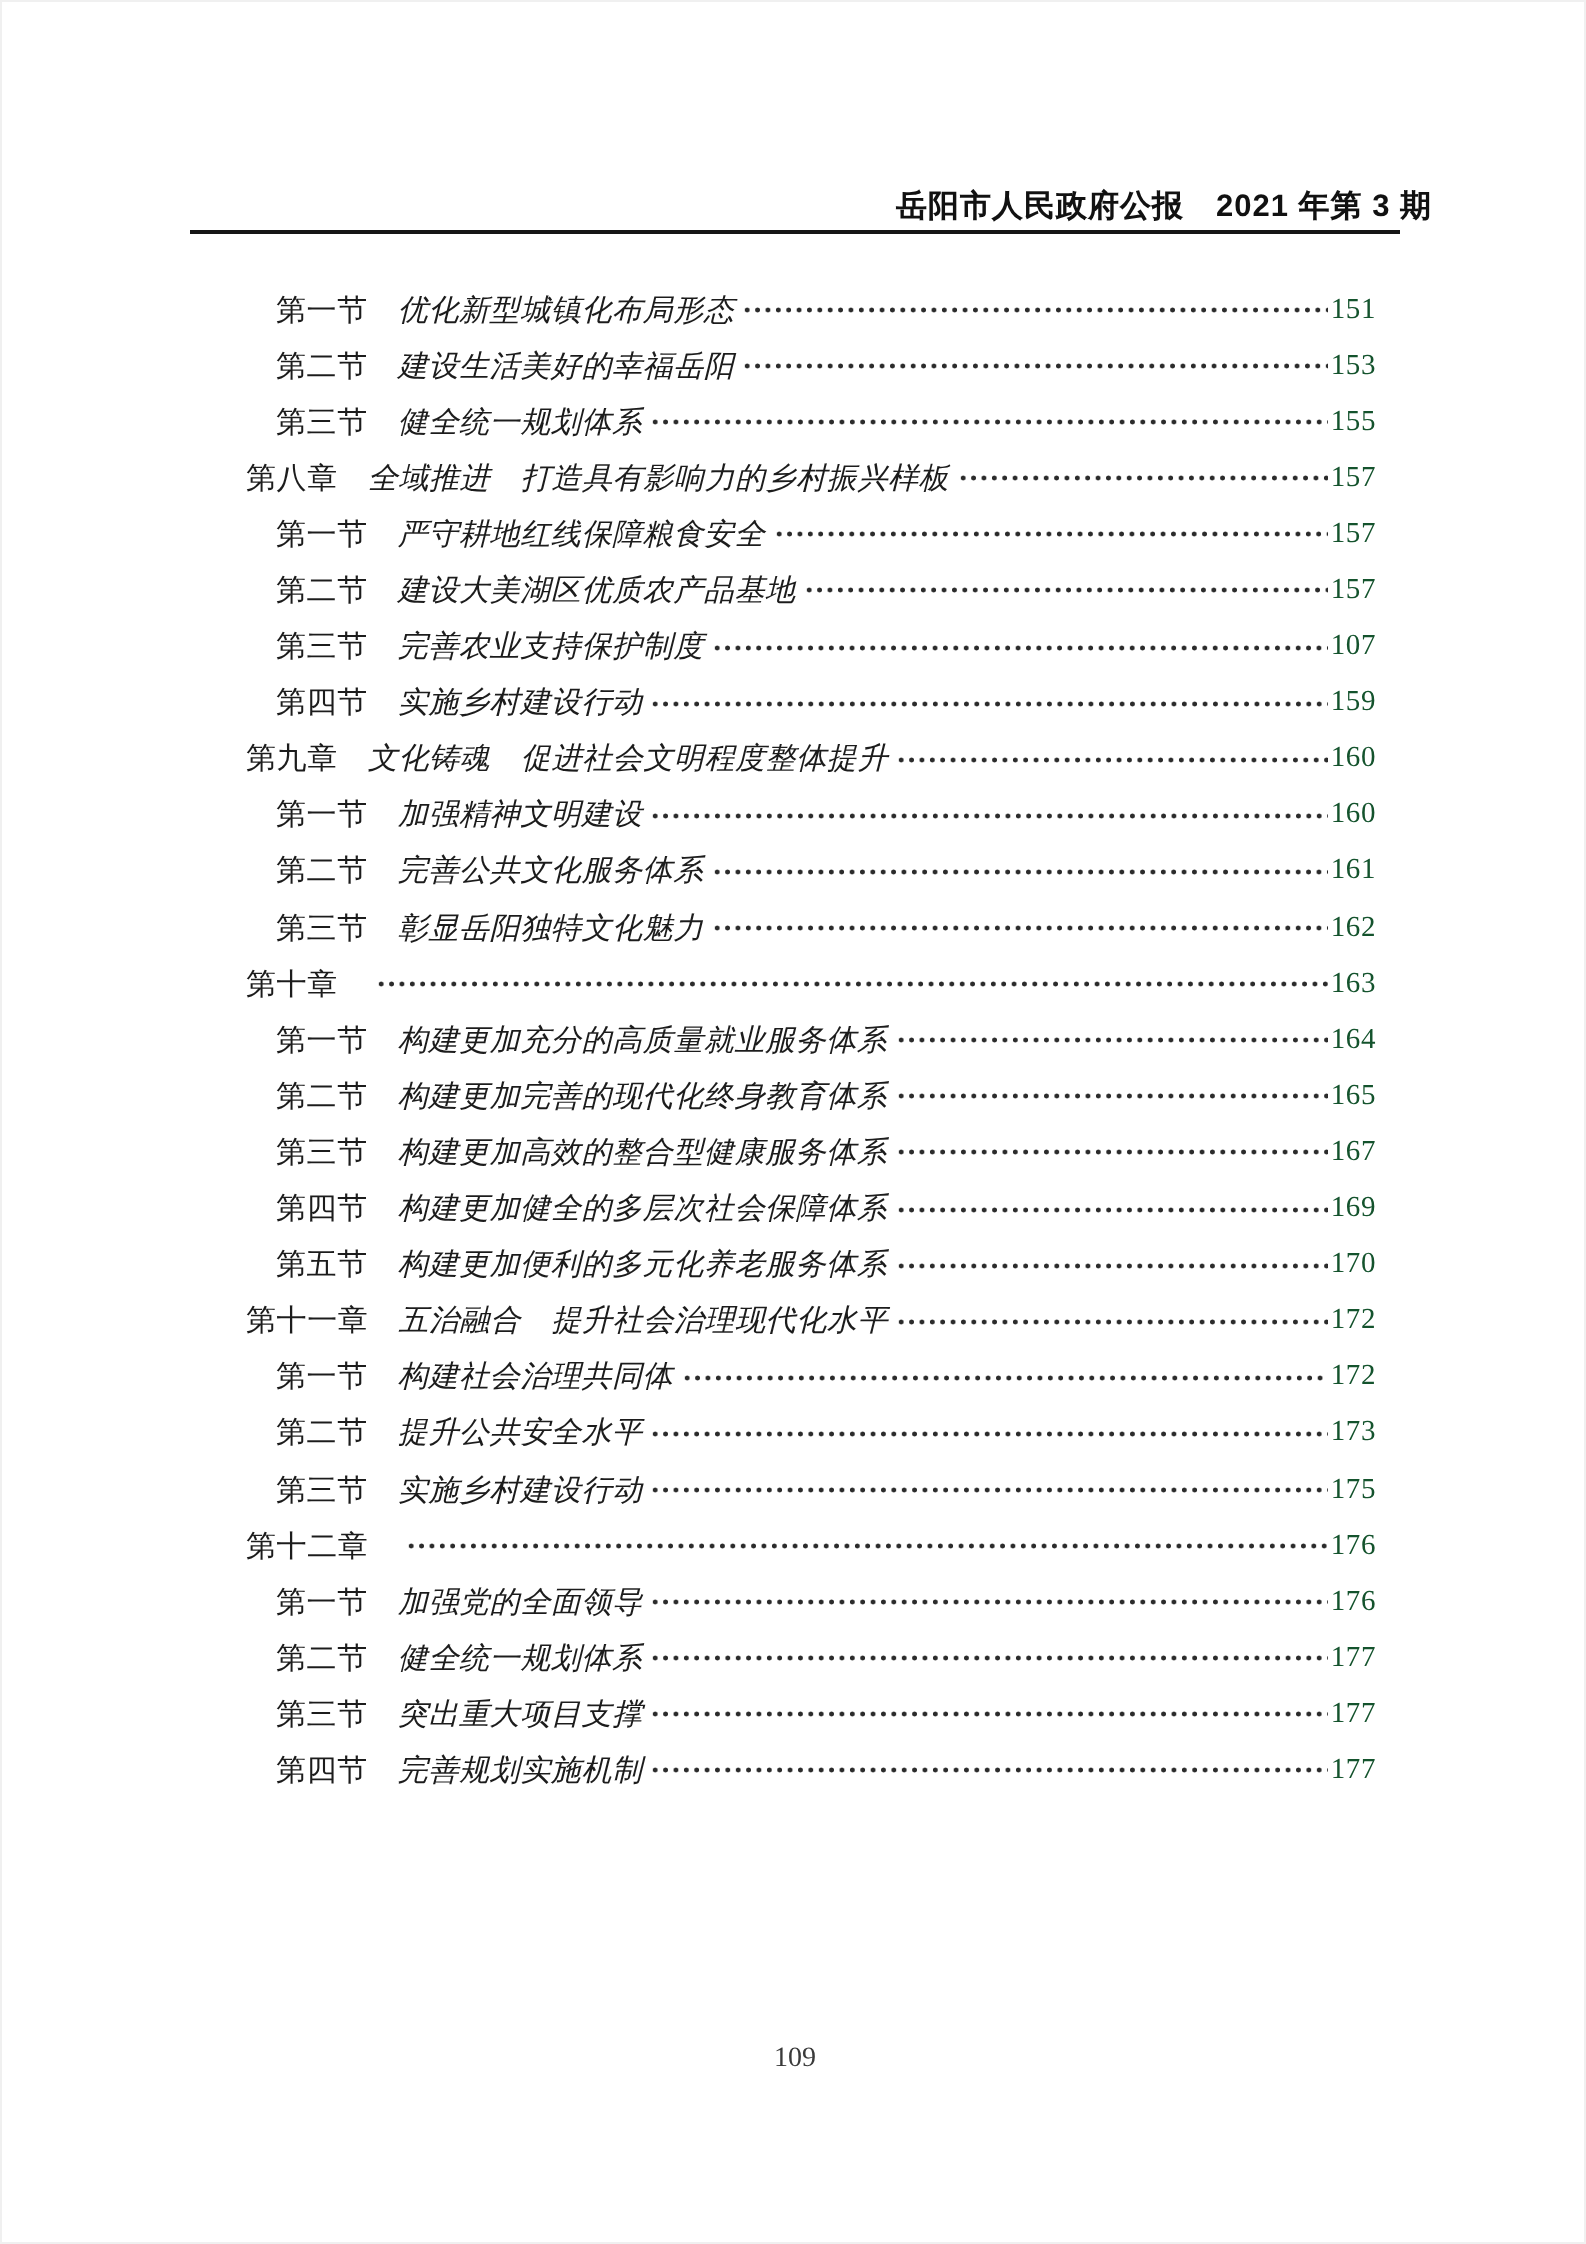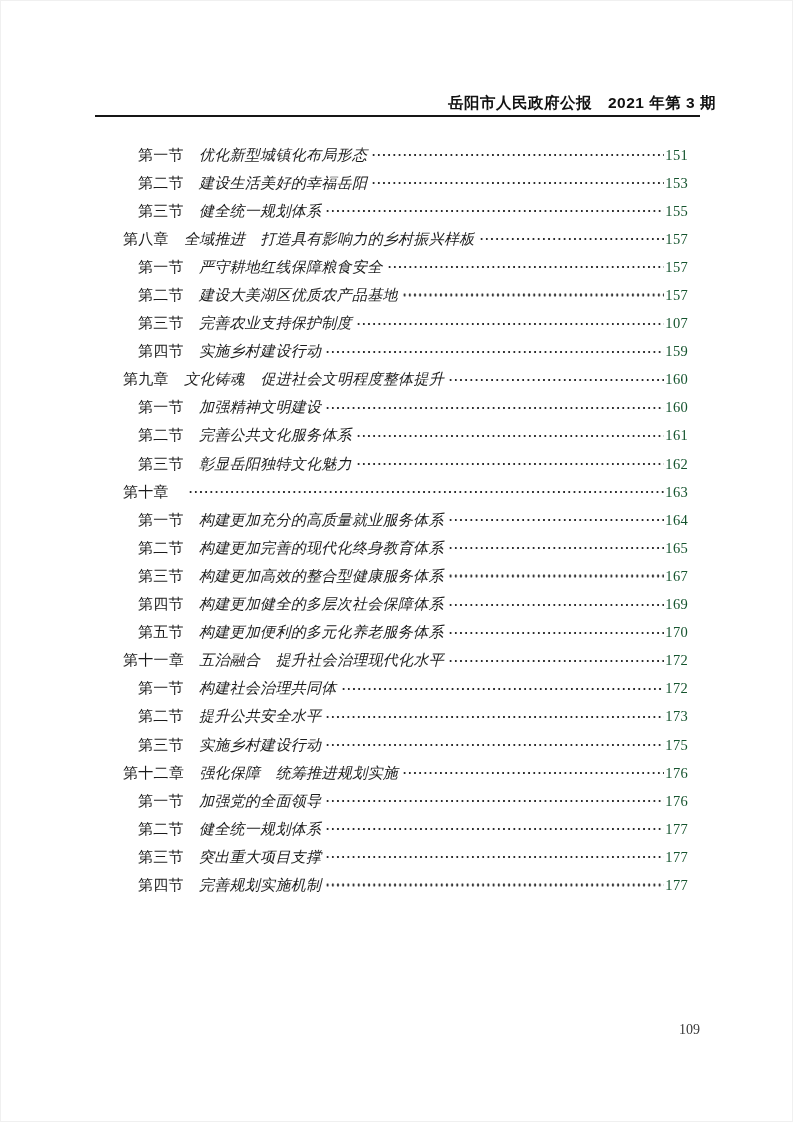--- a/index.html
+++ b/index.html
@@ -75,21 +75,21 @@
   .toc-page {
     flex: 0 0 auto;
     font-size: 14.5px;
     color: #14532d;
   }
   .footer {
     position: absolute;
     top: 1022px;
     left: 95px;
     width: 605px;
-    text-align: right;
+    text-align: center;
     font-size: 14px;
     color: #3a3a3a;
   }
 </style>
 </head>
 <body>
 
 <div class="page">
 
   <div class="header">岳阳市人民政府公报　2021 年第 3 期</div>
@@ -245,21 +245,20 @@
 
   <div class="toc-row level-section">
     <span class="toc-label">第三节</span>
     <span class="toc-title">实施乡村建设行动</span>
     <span class="toc-leader"></span>
     <span class="toc-page">175</span>
   </div>
 
   <div class="toc-row level-chapter">
     <span class="toc-label">第十二章</span>
-    <span class="toc-title">强化保障　统筹推进规划实施</span>
     <span class="toc-leader"></span>
     <span class="toc-page">176</span>
   </div>
 
   <div class="toc-row level-section">
     <span class="toc-label">第一节</span>
     <span class="toc-title">加强党的全面领导</span>
     <span class="toc-leader"></span>
     <span class="toc-page">176</span>
   </div>

